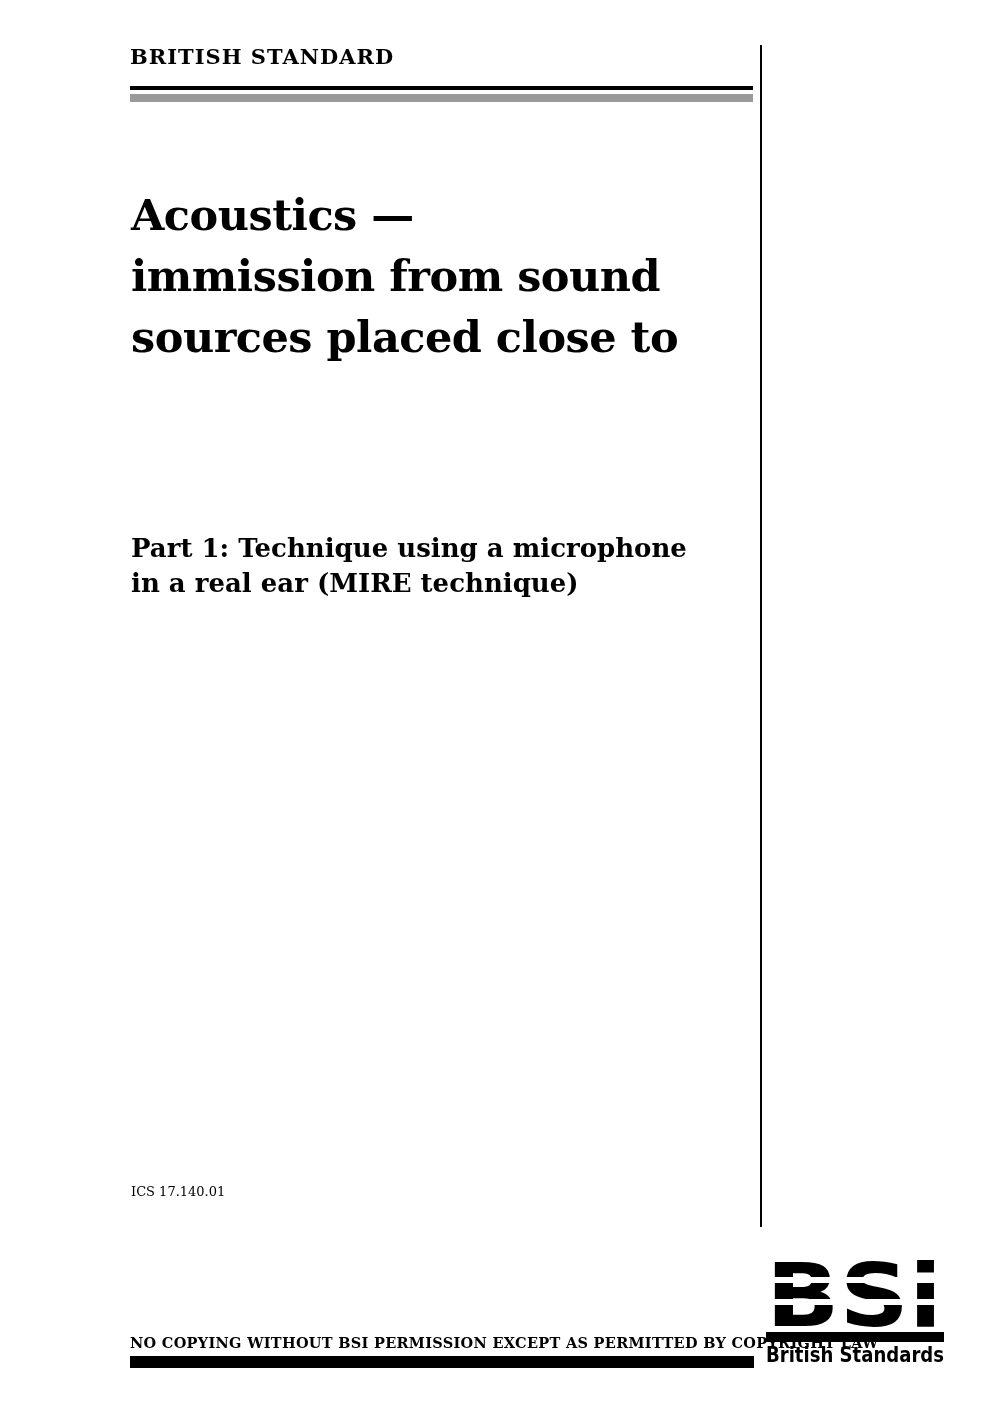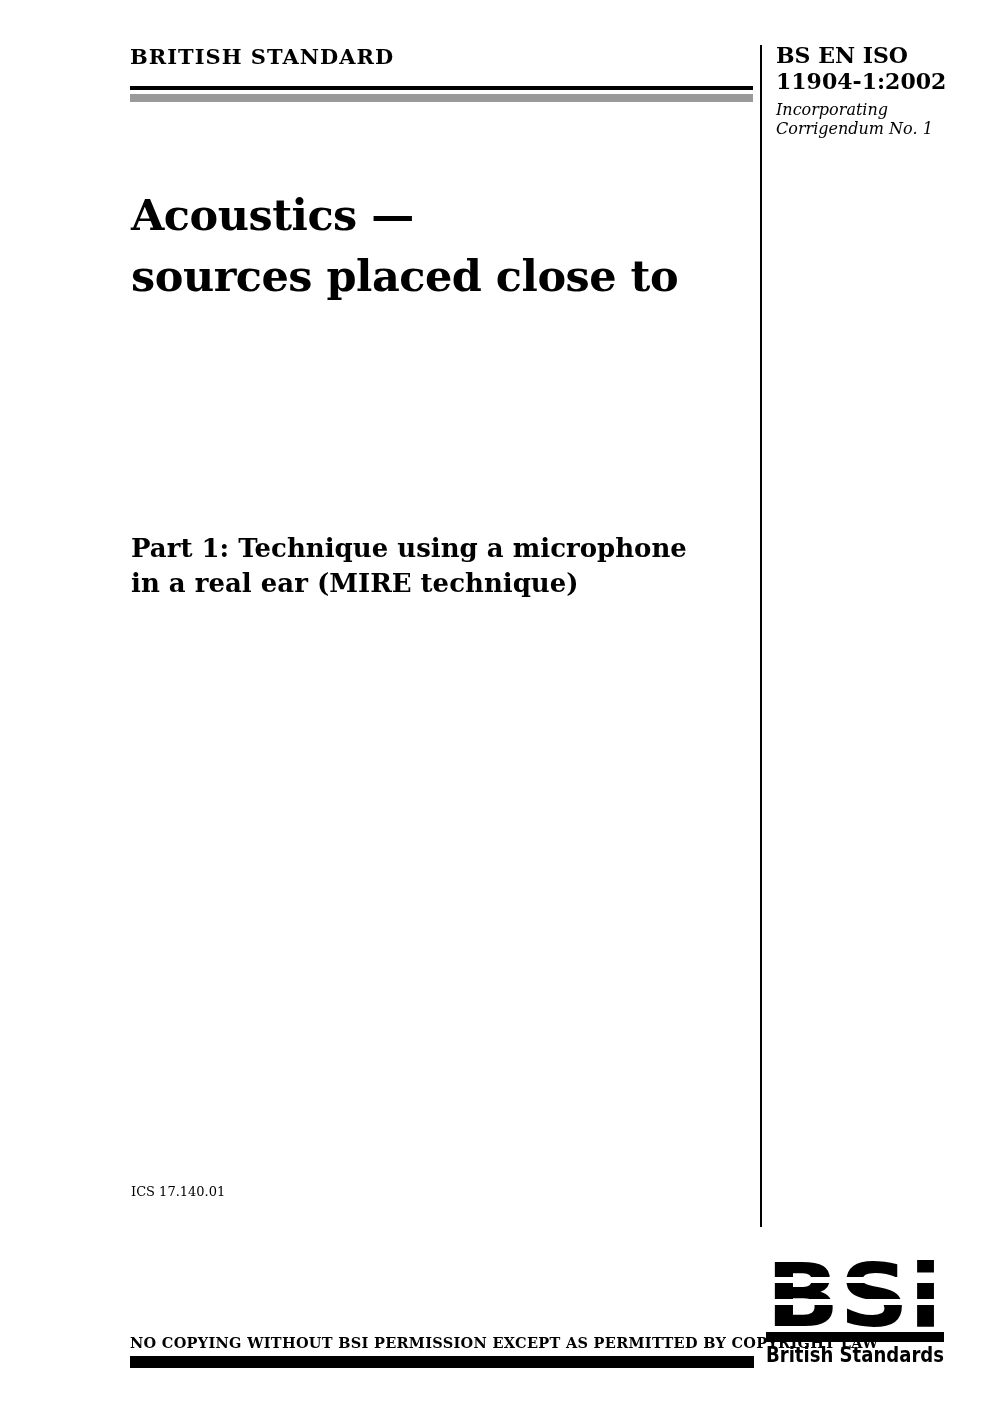--- a/index.html
+++ b/index.html
@@ -60,31 +60,24 @@
 <body>
 
 <div class="page">
 
   <div class="masthead">BRITISH STANDARD</div>
   <div class="rule-black"></div>
   <div class="rule-gray"></div>
 
   <div class="v-divider"></div>
 
-  <div class="ref-block">
-    <div class="ref-line">BS EN ISO</div>
-    <div class="ref-line">11904-1:2002</div>
-    <div class="ref-note">
-      <div class="ref-note-line">Incorporating</div>
-      <div class="ref-note-line">Corrigendum No. 1</div>
-    </div>
-  </div>
 
   <div class="title-block">
     <div>Acoustics —</div>
+    <div>immission from sound</div>
     <div>sources placed close to</div>
   </div>
 
   <div class="subtitle-block">
     <div>Part 1: Technique using a microphone</div>
     <div>in a real ear (MIRE technique)</div>
   </div>
 
 
   <div class="ics">ICS 17.140.01</div>

